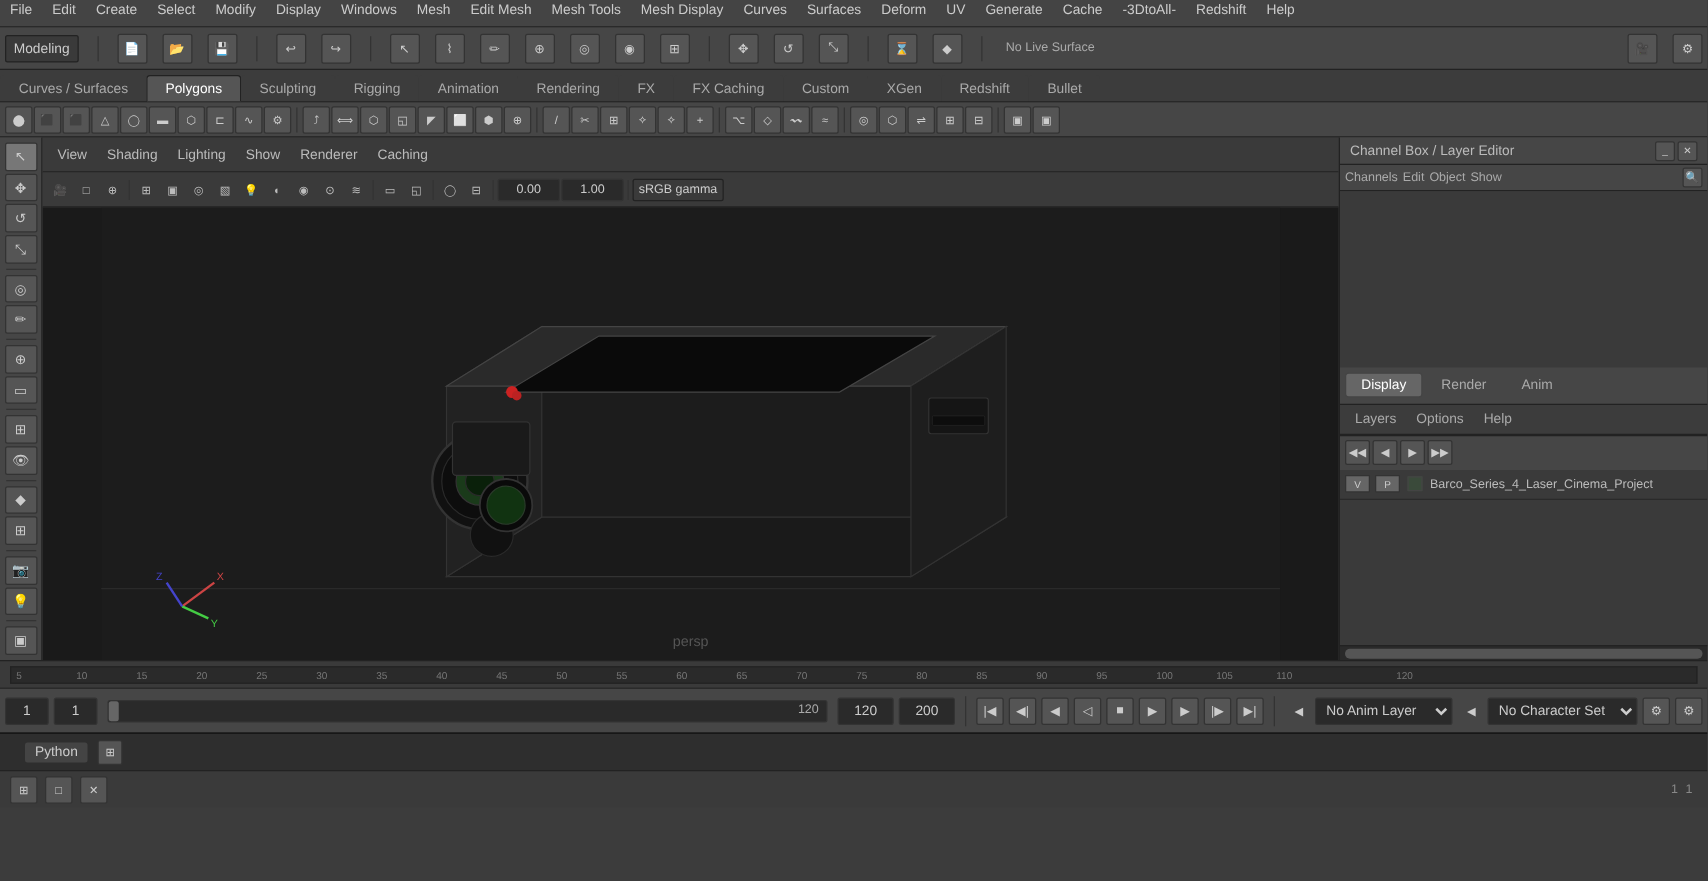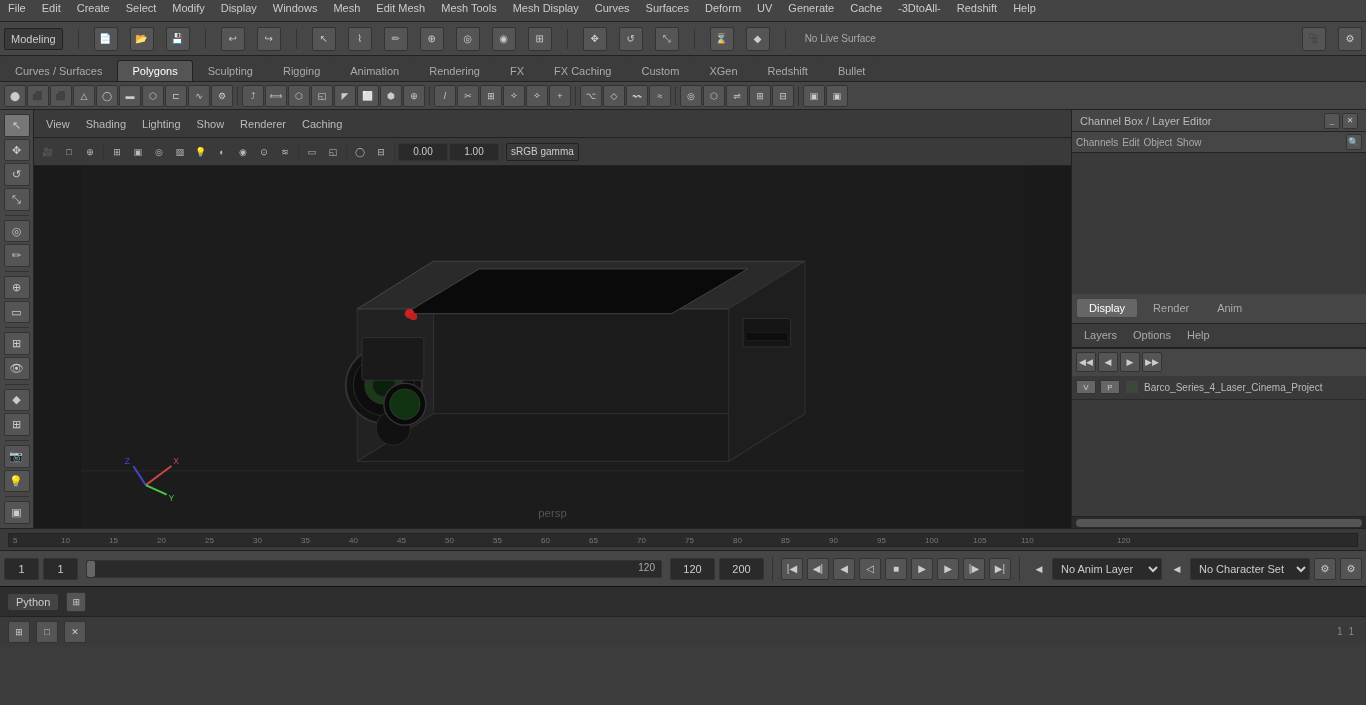--- a/index.html
+++ b/index.html
@@ -353,20 +353,21 @@
       padding: 0 8px;
       gap: 8px;
       border-top: 1px solid #111;
     }
     .python-label {
       background: #444;
       padding: 2px 8px;
       border-radius: 2px;
       font-size: 11px;
       color: #ccc;
+      margin-left: 12px;
     }
     .python-cmd {
       flex: 1;
       font-size: 10px;
       color: #aaa;
       font-family: monospace;
     }
 
     
     #file-bar {

